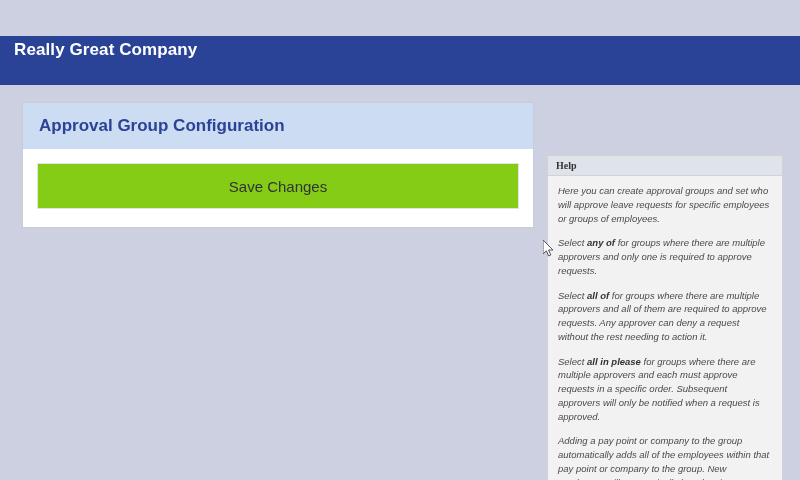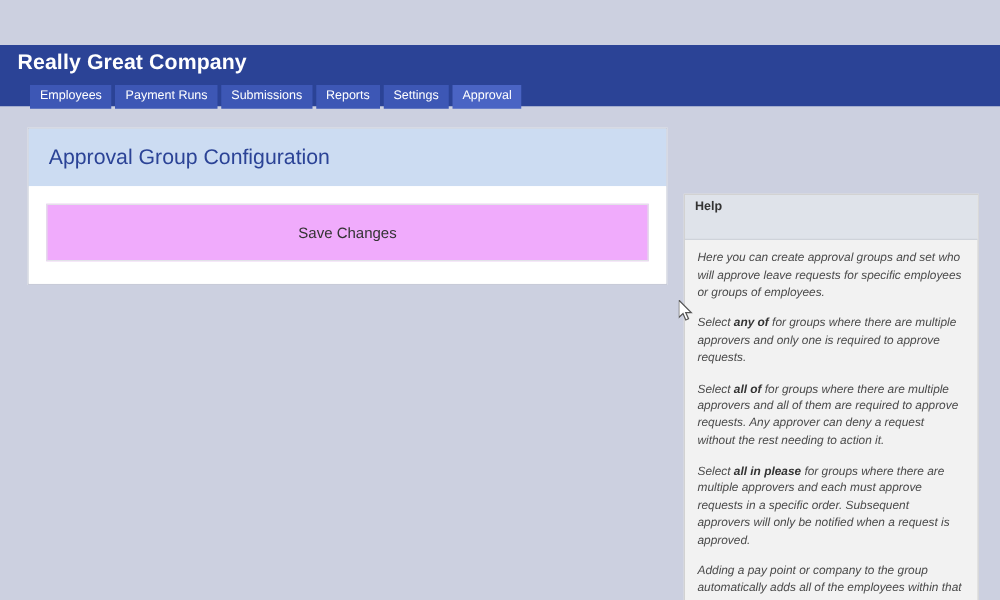--- a/index.html
+++ b/index.html
@@ -64,34 +64,34 @@
     border: 1px solid #c8cbd8;
     box-sizing: border-box;
   }
   .panel-title-bar {
     background: #ccdcf2;
     padding: 13px 0 13px 16px;
   }
   .panel-title {
     color: #2b4396;
     font-size: 17px;
-    font-weight: normal;
+    font-weight: bold;
   }
   .panel-body {
     padding: 14px 14px 18px 14px;
     background: #ffffff;
   }
   .action-row {
-    background: #f0abfc;
+    background: #84cc16;
     border: 1px solid #e2e2e8;
     height: 44px;
     display: flex;
     align-items: center;
     justify-content: center;
-    font-size: 12px;
+    font-size: 15px;
     color: #333333;
     cursor: pointer;
     margin-bottom: 12px;
   }
   .action-row:last-child {
     margin-bottom: 0;
   }
 
   
   .help-panel {
@@ -99,24 +99,25 @@
     left: 547px;
     top: 70px;
     width: 236px;
     background: #f2f2f2;
     border: 1px solid #d2d2d2;
     box-sizing: border-box;
   }
   .help-header {
     background: #dfe3ea;
     border-bottom: 1px solid #cfd3da;
-    padding: 4px 0 20px 8px;
+    padding: 4px 0 4px 8px;
     font-size: 10px;
     font-weight: bold;
     color: #333333;
+    font-family: Liberation Serif, serif;
   }
   .help-body {
     padding: 8px 10px 10px 10px;
   }
   .help-body p {
     margin: 0 0 11px 0;
     font-size: 9.5px;
     line-height: 1.45;
     color: #4a4a4a;
     font-style: italic;
@@ -136,28 +137,20 @@
     width: 12px;
     height: 18px;
     pointer-events: none;
   }
 </style>
 </head>
 <body>
 
 <div class="header">
   <div class="brand">Really Great Company</div>
-  <div class="navbar">
-      <div class="nav-item">Employees</div>
-      <div class="nav-item">Payment Runs</div>
-      <div class="nav-item">Submissions</div>
-      <div class="nav-item">Reports</div>
-      <div class="nav-item">Settings</div>
-      <div class="nav-item active">Approval</div>
-    </div>
 </div>
 
 <div class="page">
 
   <div class="main-panel">
     <div class="panel-title-bar">
       <span class="panel-title">Approval Group Configuration</span>
     </div>
     <div class="panel-body">
       <div class="action-row">Save Changes</div>

